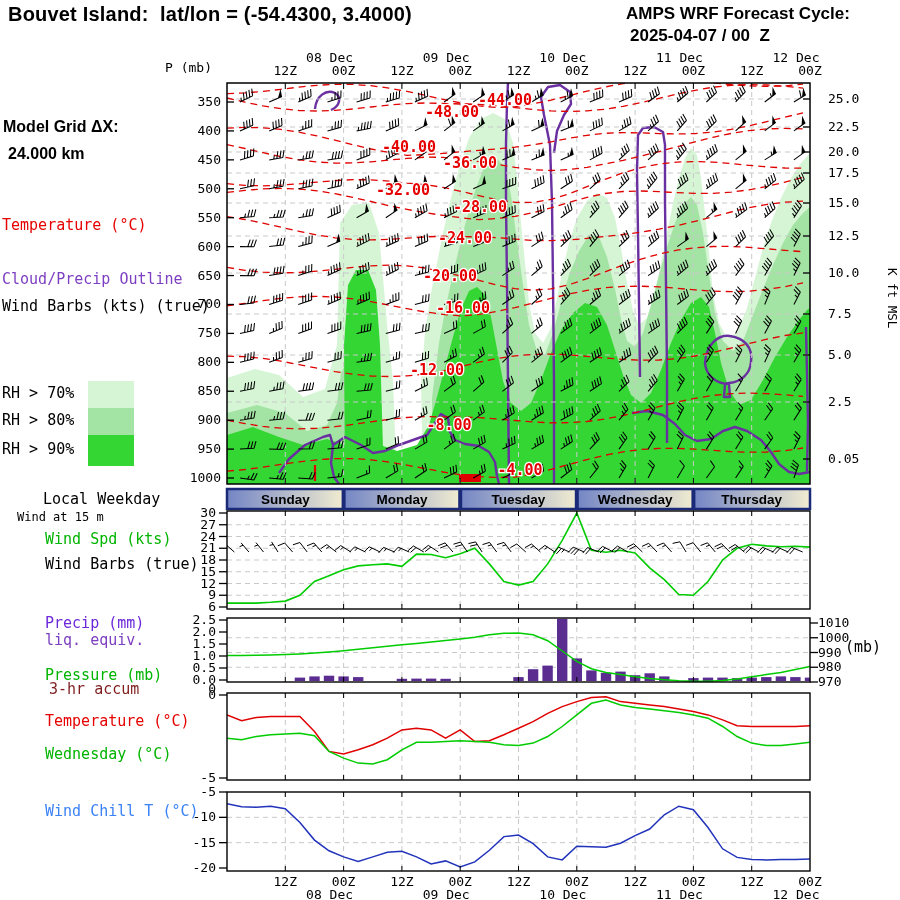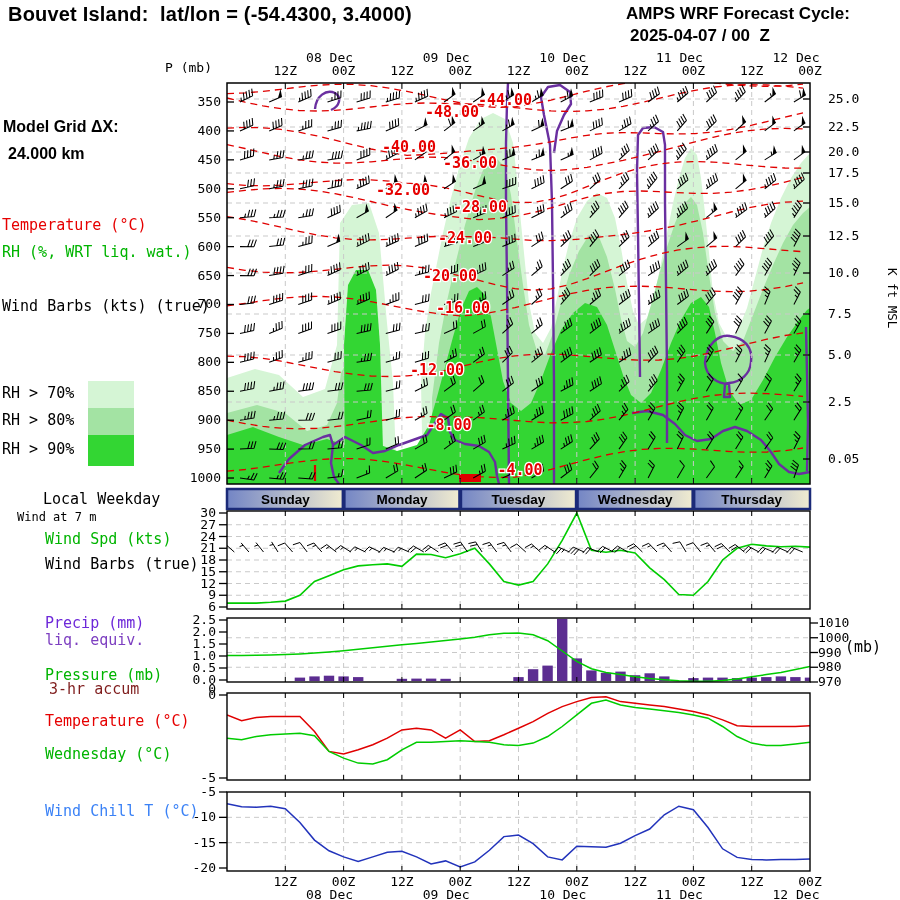--- a/index.html
+++ b/index.html
@@ -19,30 +19,30 @@
 <body>
 <div id="canvas">
 
 <div class="lbl t-title" style="left:8px;top:3px">Bouvet Island:  lat/lon = (-54.4300, 3.4000)</div>
 <div class="lbl t-cycle" style="left:626px;top:4px">AMPS WRF Forecast Cycle:</div>
 <div class="lbl t-cycle" style="left:630px;top:26px">2025-04-07 / 00  Z</div>
 <div class="lbl t-mono13" style="left:165px;top:60px">P (mb)</div>
 <div class="lbl t-bold16" style="left:3px;top:118px">Model Grid ΔX:</div>
 <div class="lbl t-bold16" style="left:8px;top:145px">24.000 km</div>
 <div class="lbl t-mono15" style="left: 2px; top: 216px; color: rgb(230, 0, 0);">Temperature (°C)</div>
-<div class="lbl t-mono15" style="left: 2px; top: 243px; color: rgb(0, 180, 0);">RH (%, WRT liq. wat.)</div>
+<div class="lbl t-mono15" style="left: 2px; top: 270px; color: rgb(125, 63, 193);">Cloud/Precip Outline</div>
 <div class="lbl t-mono15" style="left:2px;top:297px">Wind Barbs (kts) (true)</div>
 <div class="lbl t-mono15" style="left:2px;top:384px">RH &gt; 70%</div>
 <div class="lbl t-mono15" style="left:2px;top:411px">RH &gt; 80%</div>
 <div class="lbl t-mono15" style="left:2px;top:440px">RH &gt; 90%</div>
 <div class="swatch" style="left: 88px; top: 381px; height: 27px; background-color: rgb(213, 245, 213);"></div>
 <div class="swatch" style="left: 88px; top: 408px; height: 27px; background-color: rgb(163, 227, 163);"></div>
 <div class="swatch" style="left: 88px; top: 435px; height: 31px; background-color: rgb(51, 214, 51);"></div>
 <div class="lbl t-mono15" style="left:43px;top:490px">Local Weekday</div>
-<div class="lbl t-mono12" style="left:17px;top:510px">Wind at 7 m</div>
+<div class="lbl t-mono12" style="left:17px;top:510px">Wind at 15 m</div>
 <div class="lbl t-mono15" style="left: 45px; top: 530px; color: rgb(0, 180, 0);">Wind Spd (kts)</div>
 <div class="lbl t-mono15" style="left:45px;top:555px">Wind Barbs (true)</div>
 <div class="lbl t-mono15" style="left: 45px; top: 614px; color: #6d28d9;">Precip (mm)</div>
 <div class="lbl t-mono15" style="left: 45px; top: 631px; color: rgb(125, 63, 193);">liq. equiv.</div>
 <div class="lbl t-mono15" style="left: 49px; top: 648px; color: #7f1d1d; margin-top: 32px;">3-hr accum</div>
 <div class="lbl t-mono15" style="left: 45px; top: 666px; color: rgb(0, 180, 0);">Pressure (mb)</div>
 <div class="lbl t-mono15" style="left: 45px; top: 712px; color: rgb(230, 0, 0);">Temperature (°C)</div>
 <div class="lbl t-mono15" style="left: 45px; top: 745px; color: rgb(0, 180, 0);">Wednesday (°C)</div>
 <div class="lbl t-mono15" style="left: 45px; top: 802px; color: #3b82f6;">Wind Chill T (°C)</div>
 <div class="lbl t-mono15" style="left:845px;top:638px">(mb)</div>

